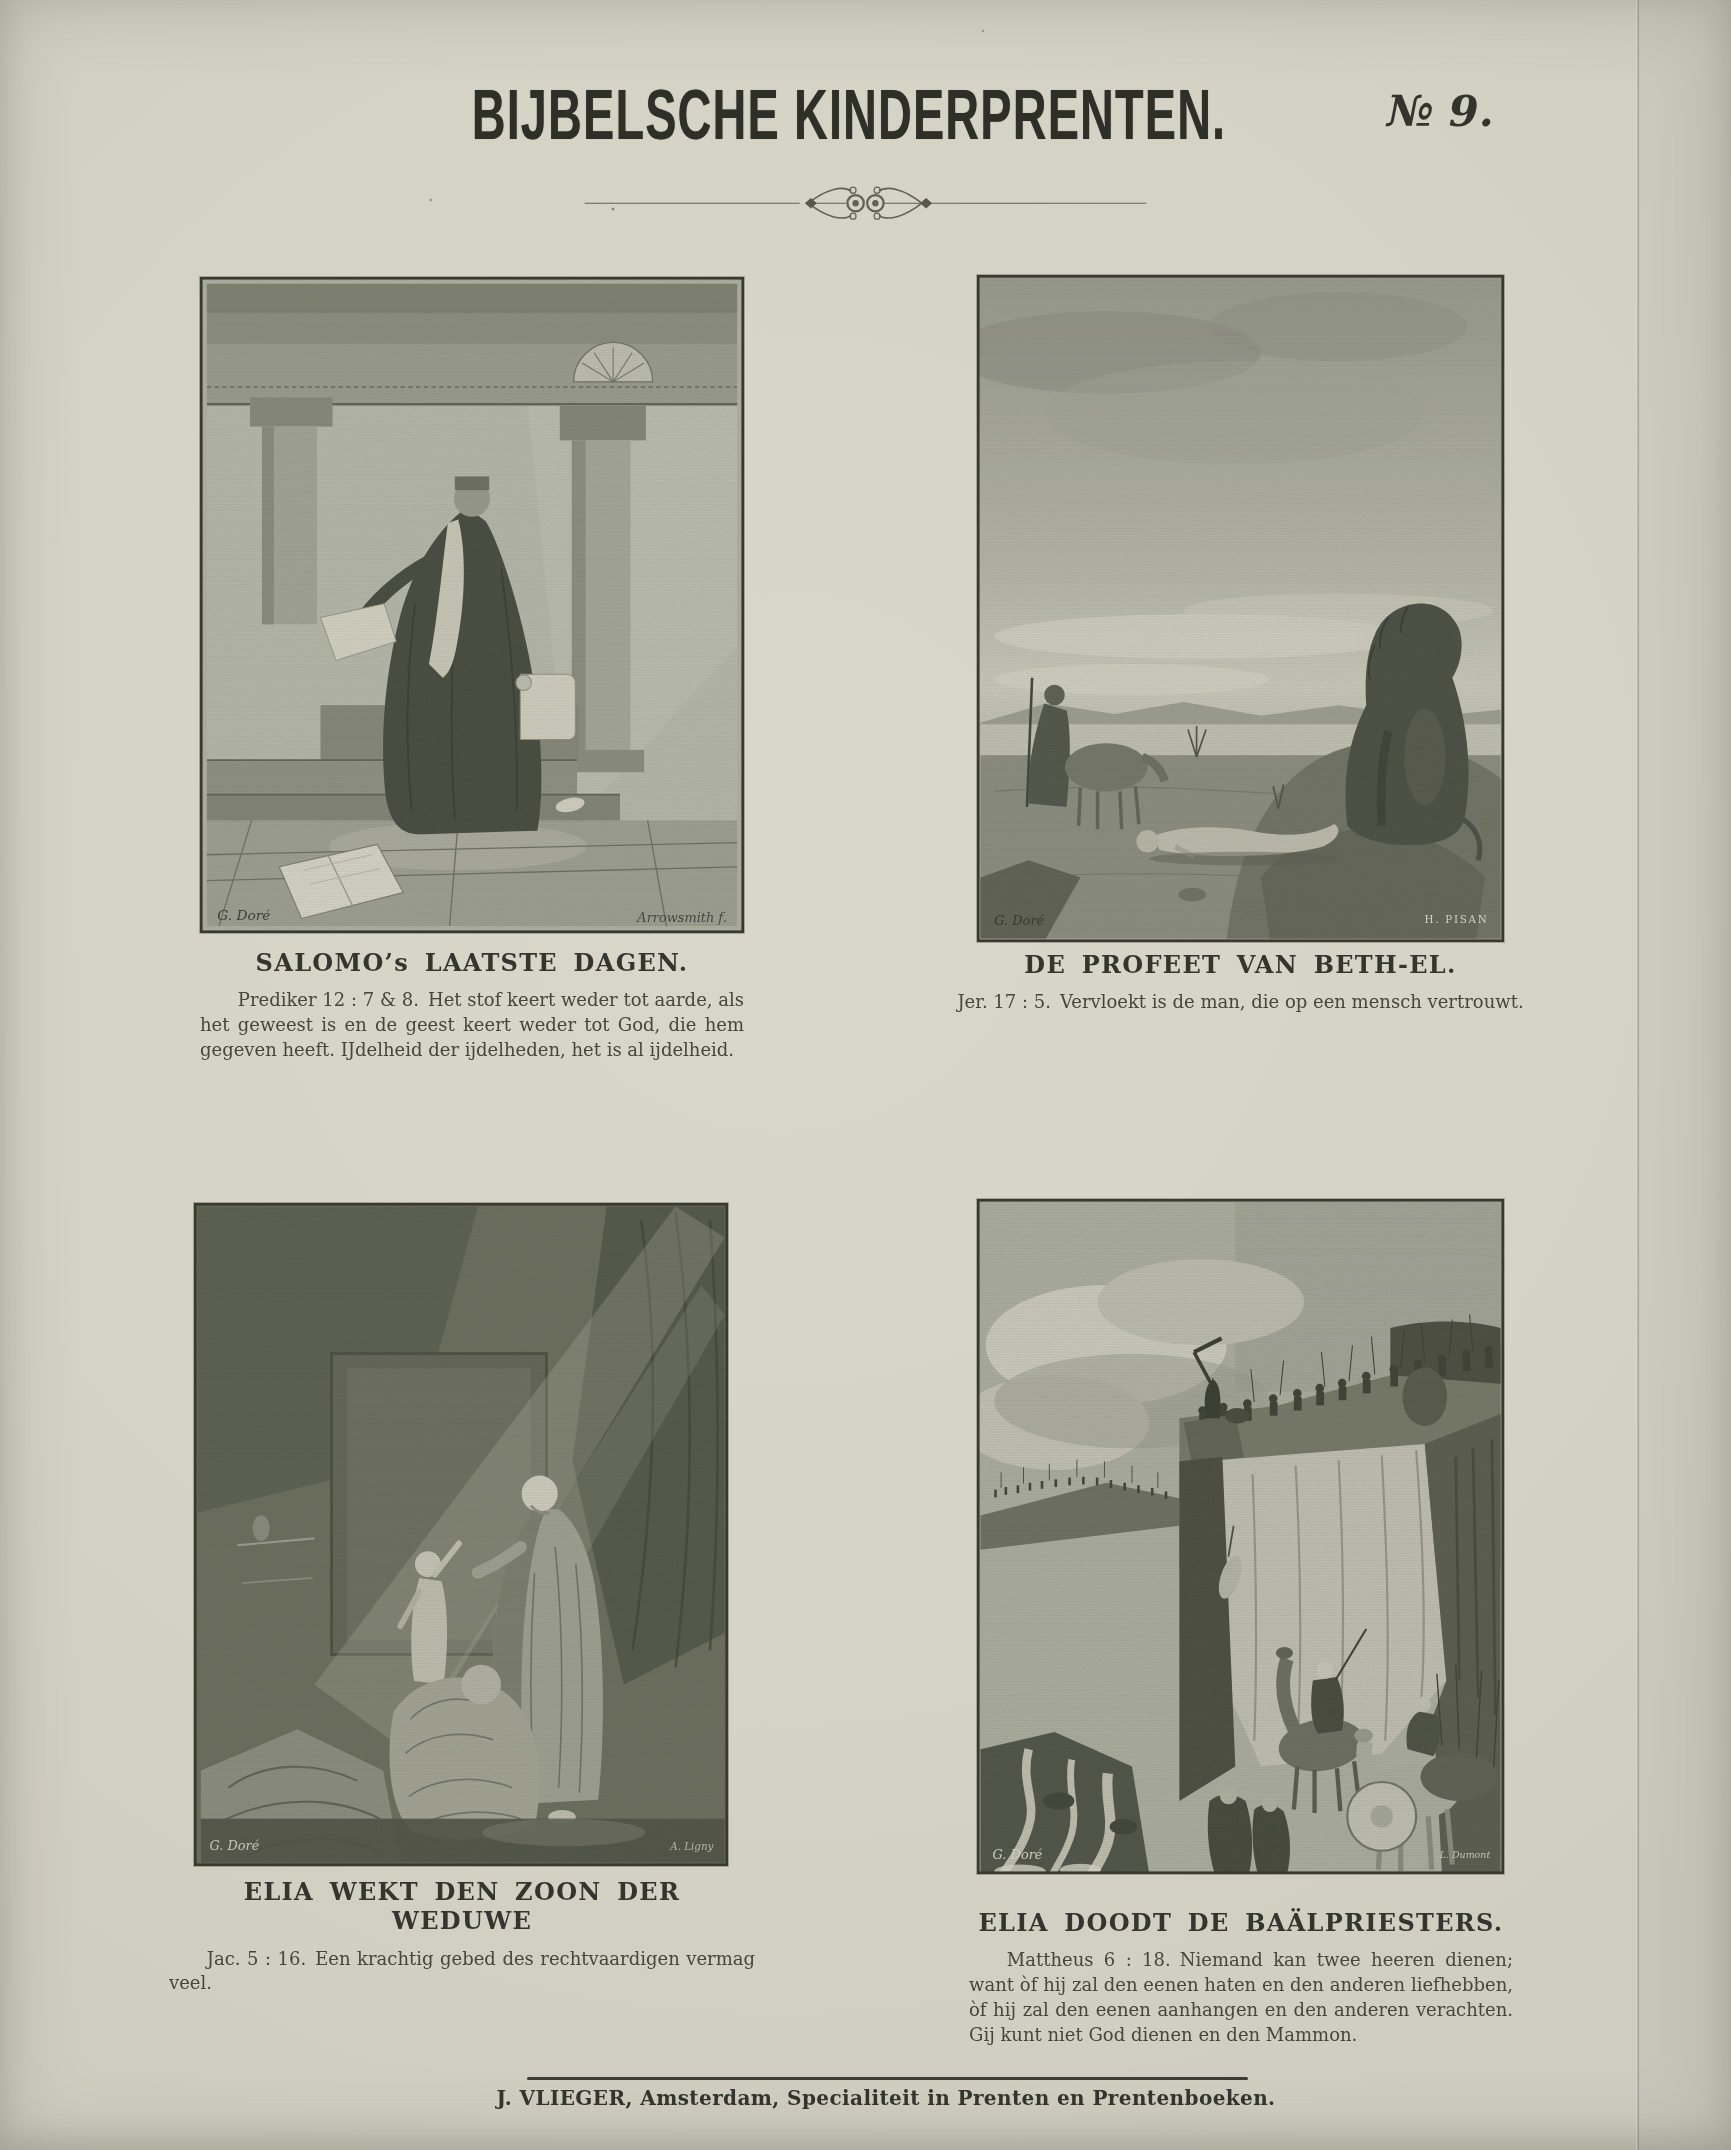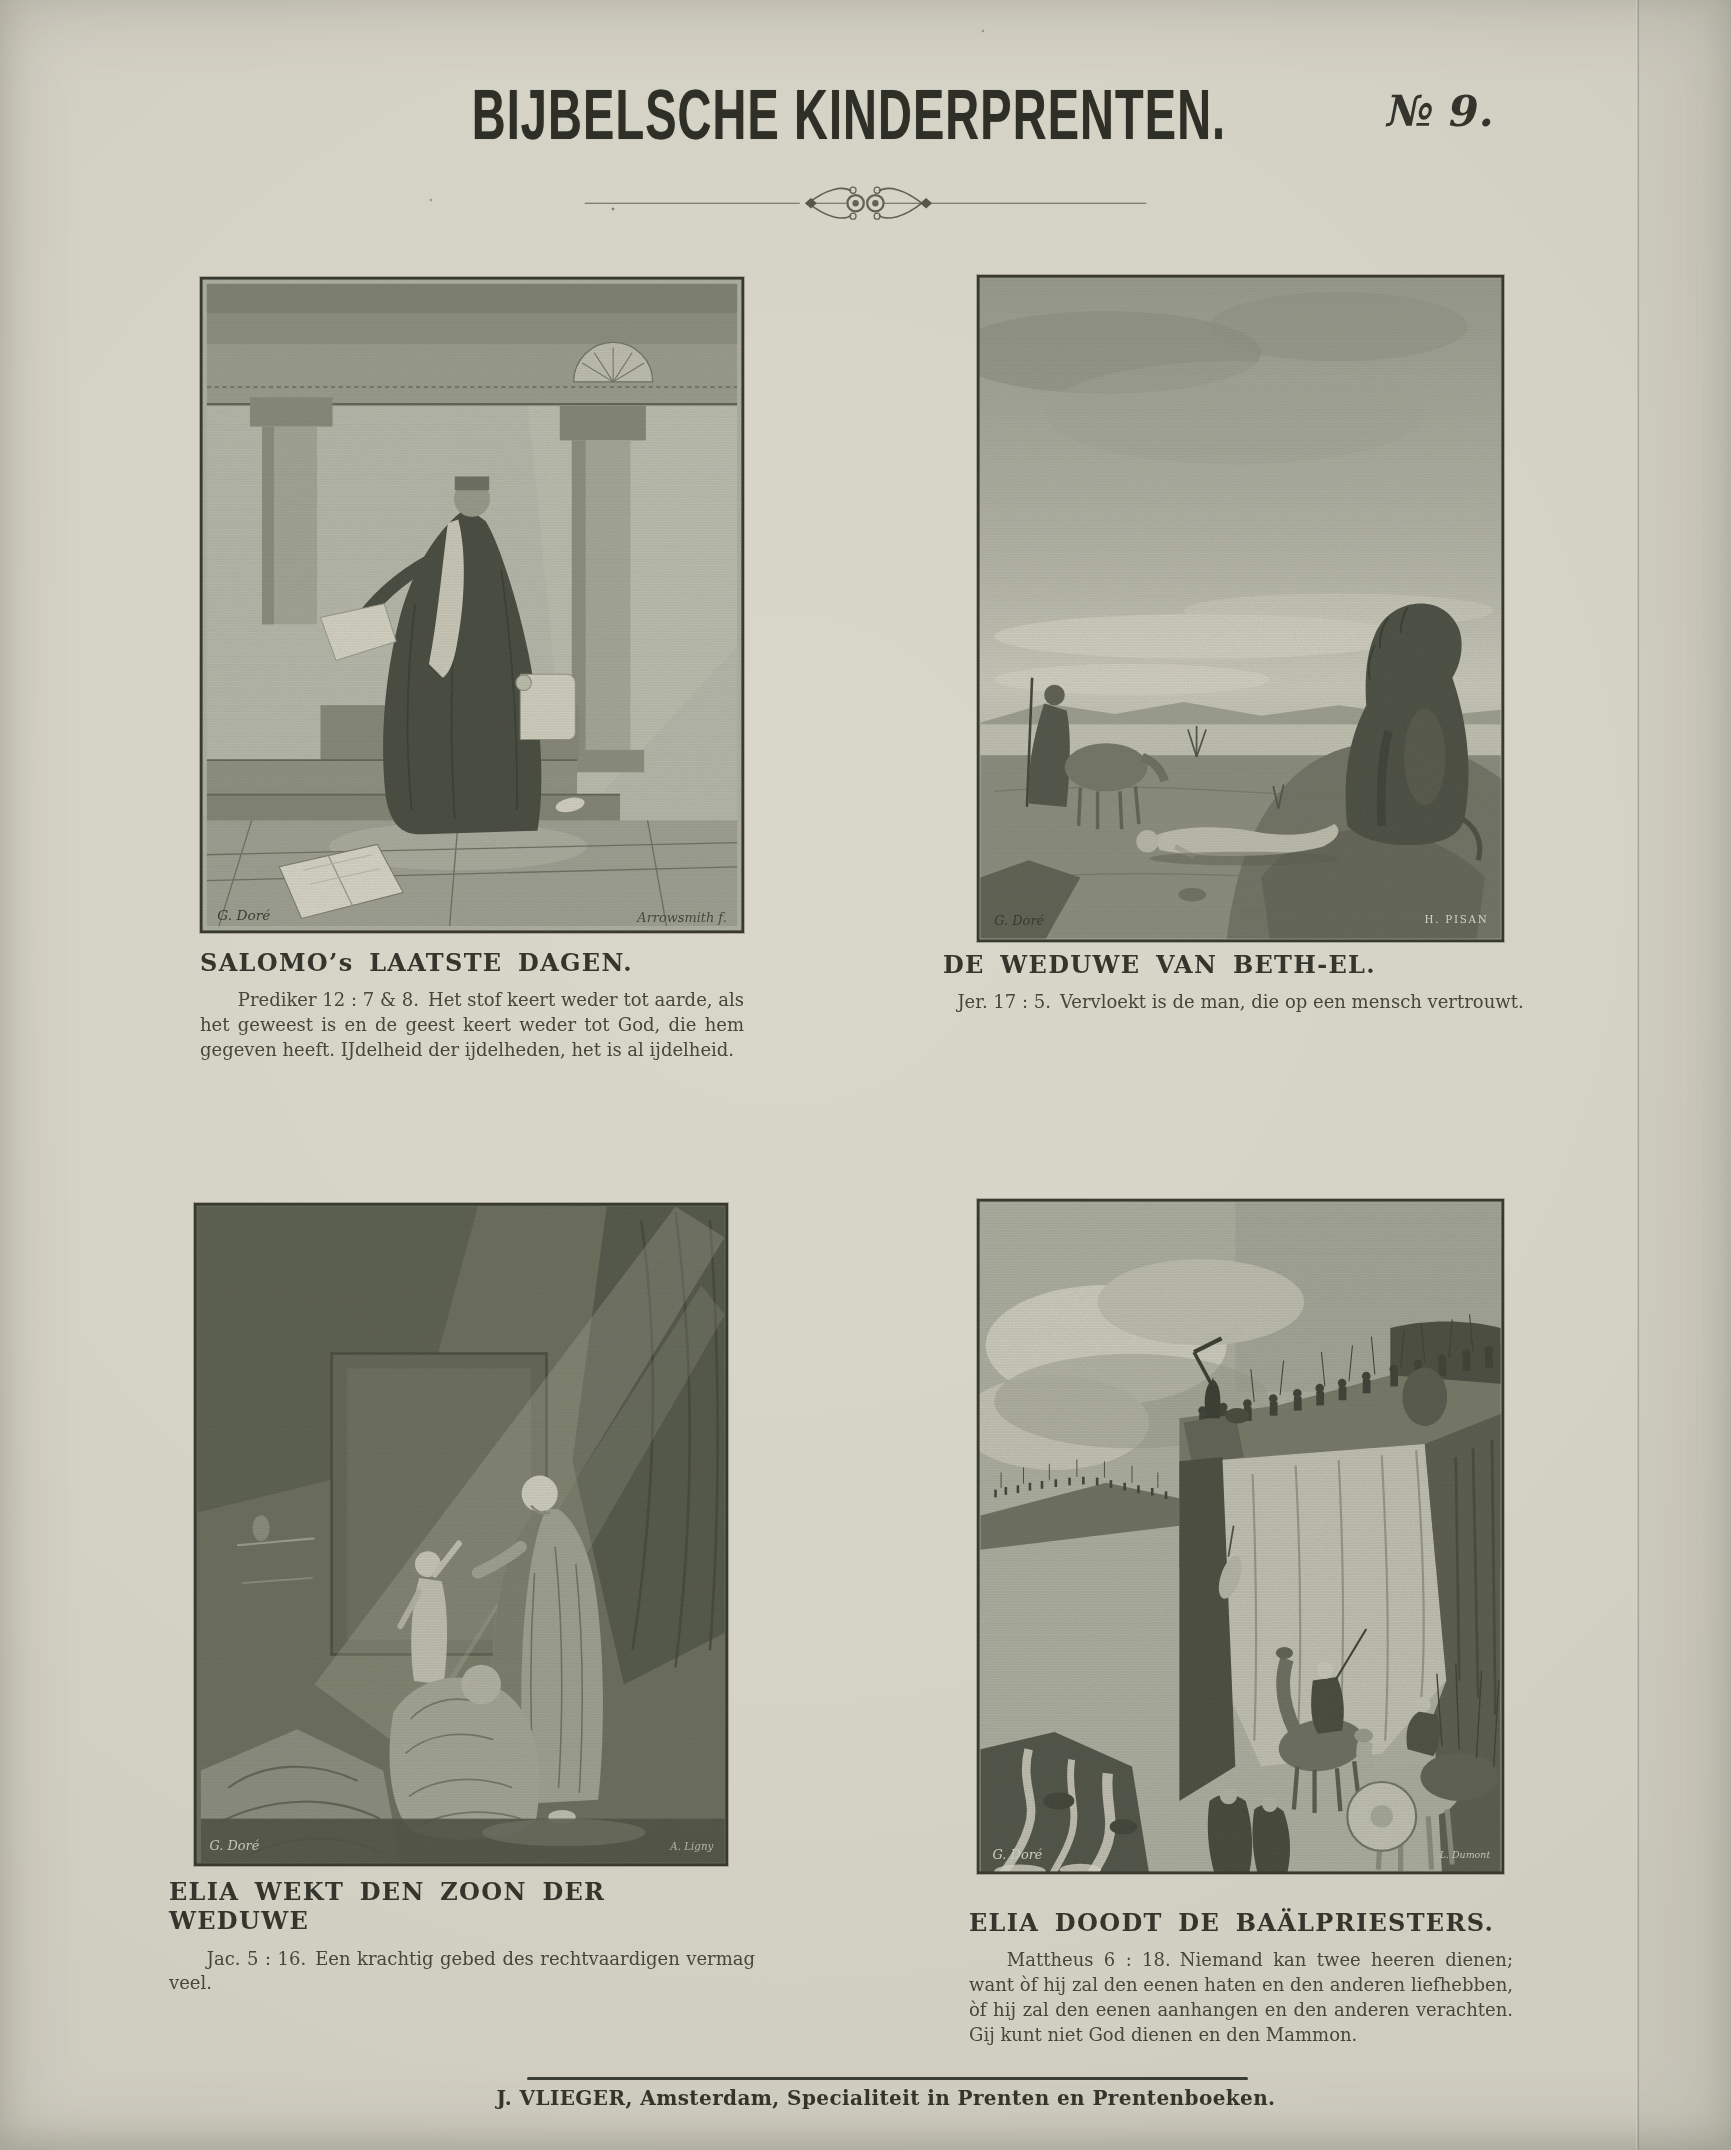--- a/index.html
+++ b/index.html
@@ -45,21 +45,21 @@
   .plate2{left:977px;top:275px;width:527px;height:667px;}
   .plate3{left:194px;top:1203px;width:534px;height:663px;}
   .plate4{left:977px;top:1199px;width:527px;height:675px;}
   .caption{position:absolute;}
   .cap1{left:200px;top:948px;width:544px;}
   .cap2{left:943px;top:950px;width:595px;}
   .cap3{left:169px;top:1877px;width:586px;}
   .cap4{left:969px;top:1908px;width:544px;}
   .caption-title{
     font-weight:700;font-size:24px;letter-spacing:1.3px;word-spacing:6px;
-    color:#34362d;text-align:left;line-height:1.22;
+    color:#34362d;text-align:center;line-height:1.22;
   }
   .caption-text{
     margin-top:11px;font-size:18px;line-height:1.38;color:#454738;
     text-align:justify;text-indent:2.1em;
   }
   .caption-text.centered{text-align:center;text-indent:0;}
   .footer-rule{
     position:absolute;left:527px;top:2077px;width:721px;height:2.6px;
     background:#3b3d32;border-radius:1.7px;
   }
@@ -475,21 +475,21 @@
       <rect x="1.5" y="1.5" width="609" height="782" fill="none" stroke="#383a30" stroke-width="3"></rect>
     </svg>
   </div>
 
   <div class="caption cap1">
     <div class="caption-title">SALOMO’s LAATSTE DAGEN.</div>
     <div class="caption-text">Prediker 12 : 7 &amp; 8. Het stof keert weder tot aarde, als het geweest is en de geest keert weder tot God, die hem gegeven heeft. IJdelheid der ijdelheden, het is al ijdelheid.</div>
   </div>
 
   <div class="caption cap2">
-    <div class="caption-title">DE WEDUWE VAN BETH-EL.</div>
+    <div class="caption-title">DE PROFEET VAN BETH-EL.</div>
     <div class="caption-text centered">Jer. 17 : 5. Vervloekt is de man, die op een mensch vertrouwt.</div>
   </div>
 
   <div class="caption cap3">
     <div class="caption-title">
       <span style="display:block">ELIA WEKT DEN ZOON DER WEDUWE</span>
     </div>
     <div class="caption-text">Jac. 5 : 16. Een krachtig gebed des rechtvaardigen vermag veel.</div>
   </div>
 

